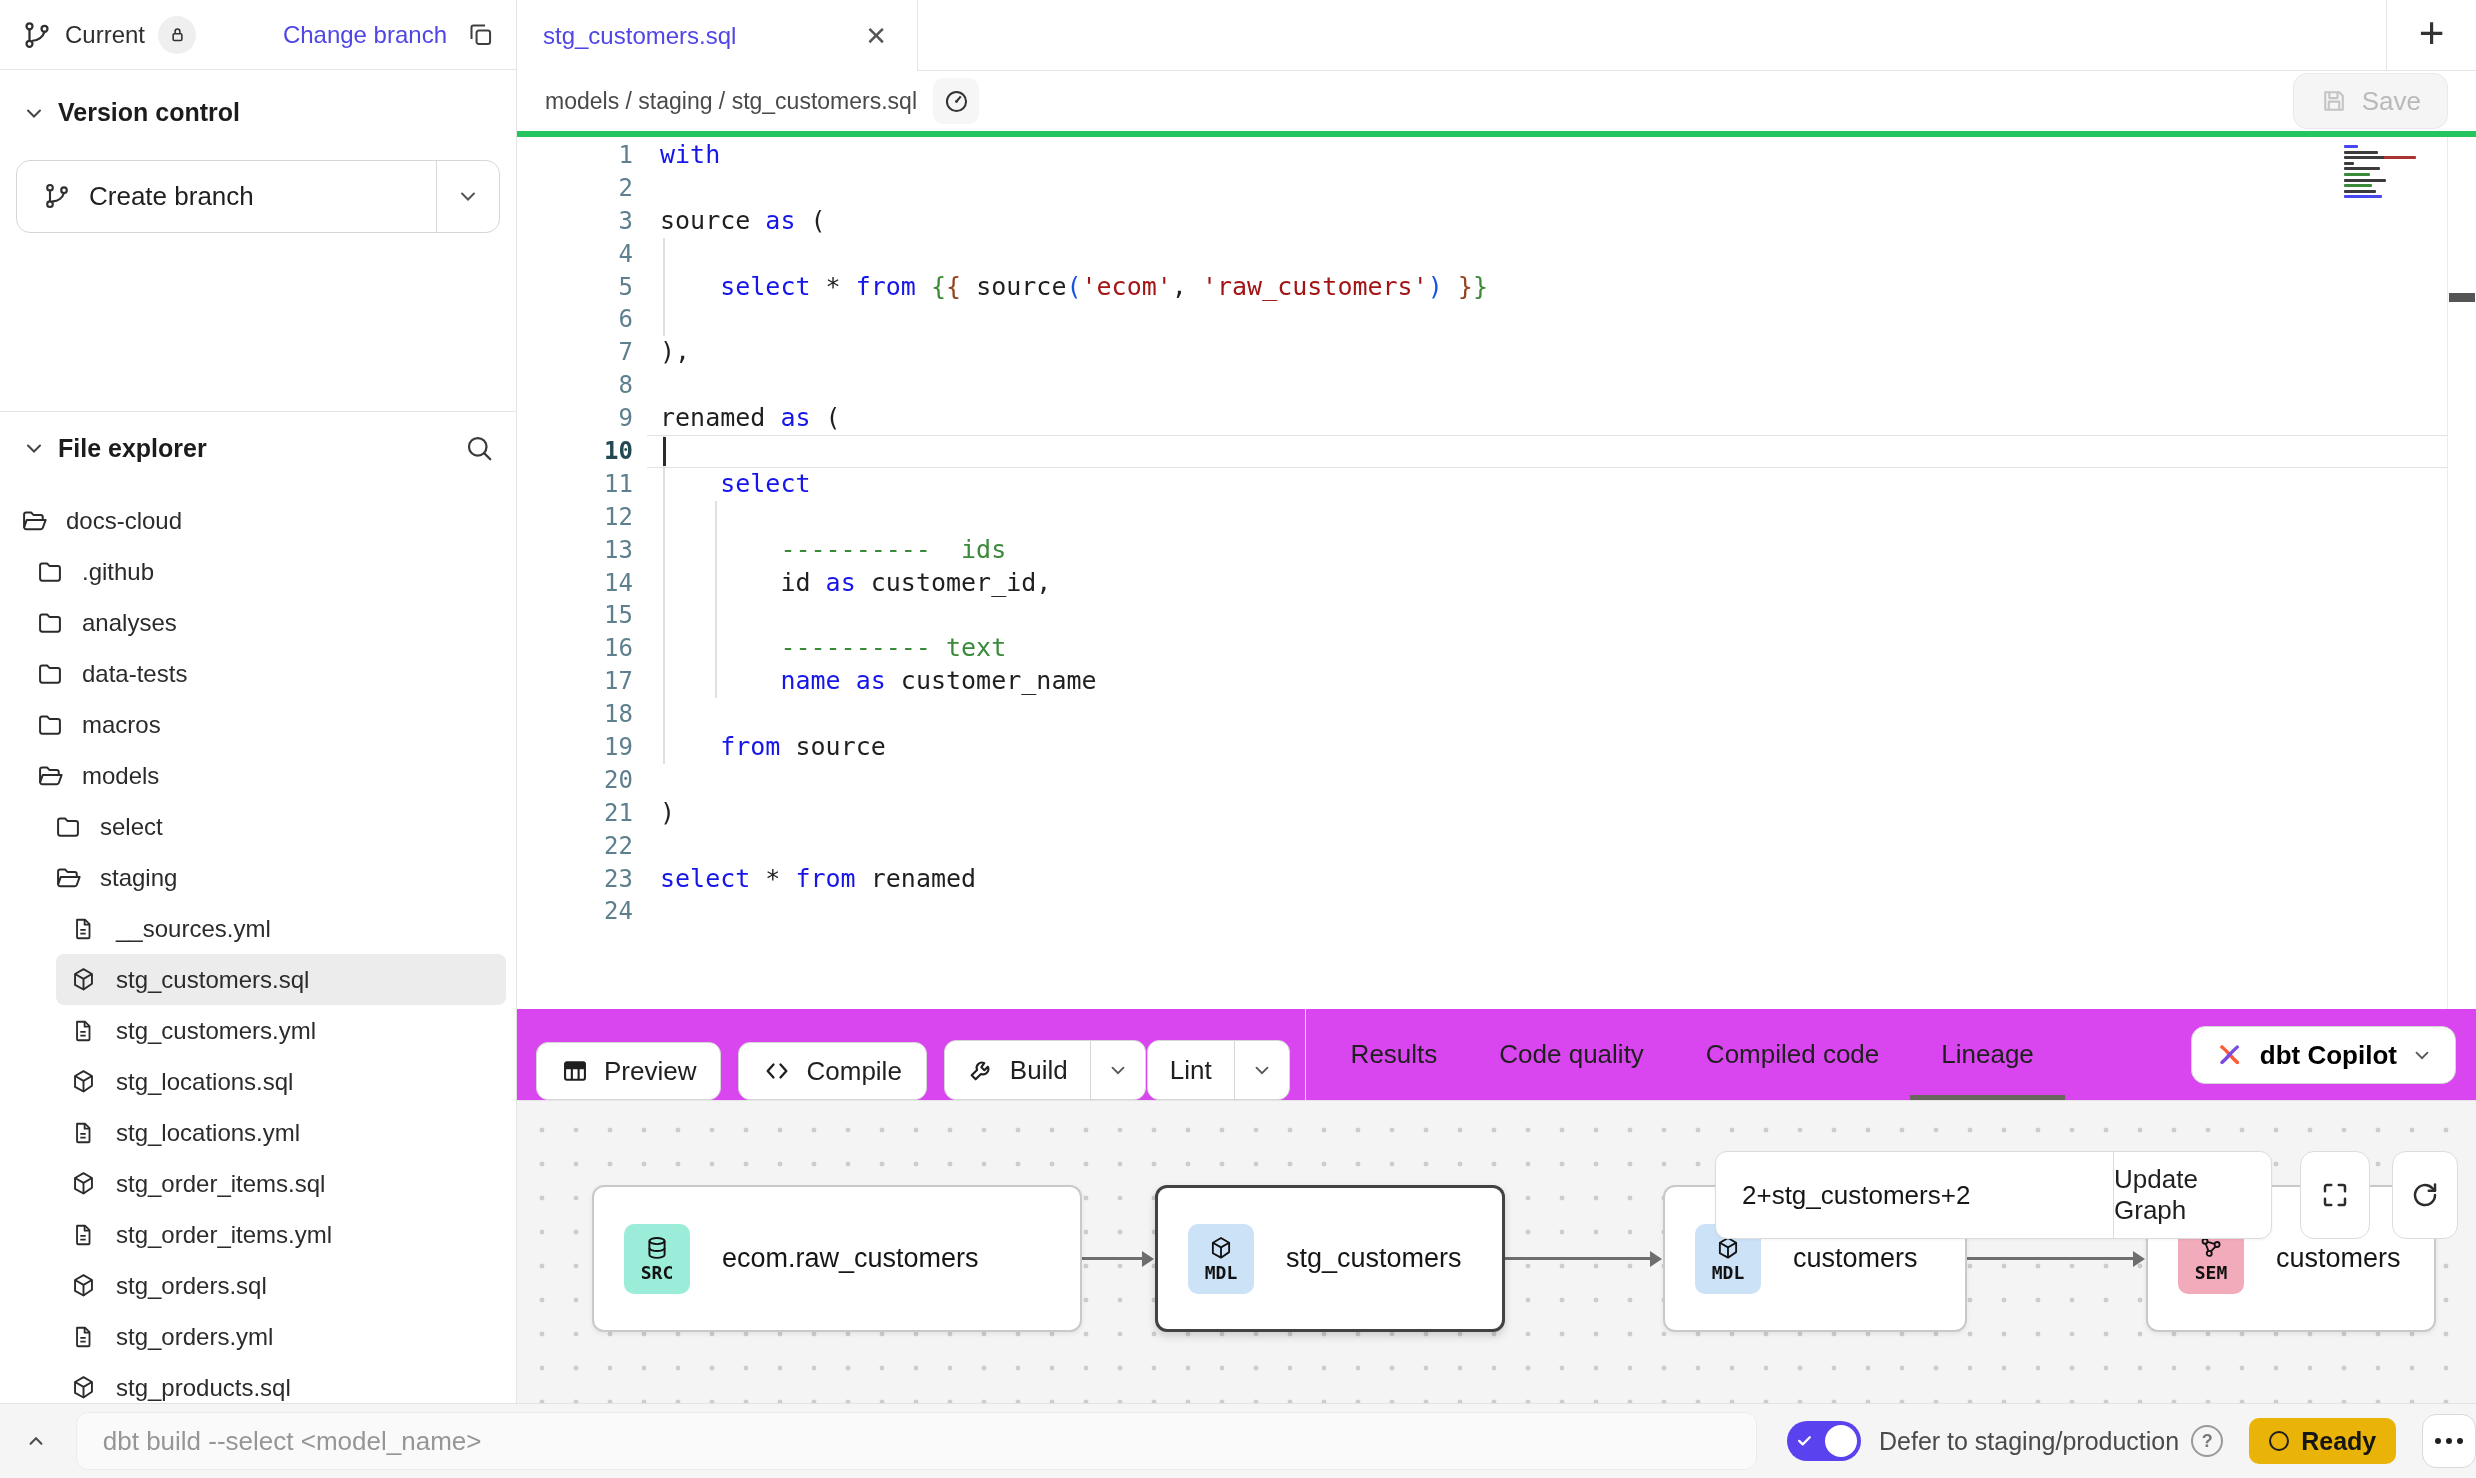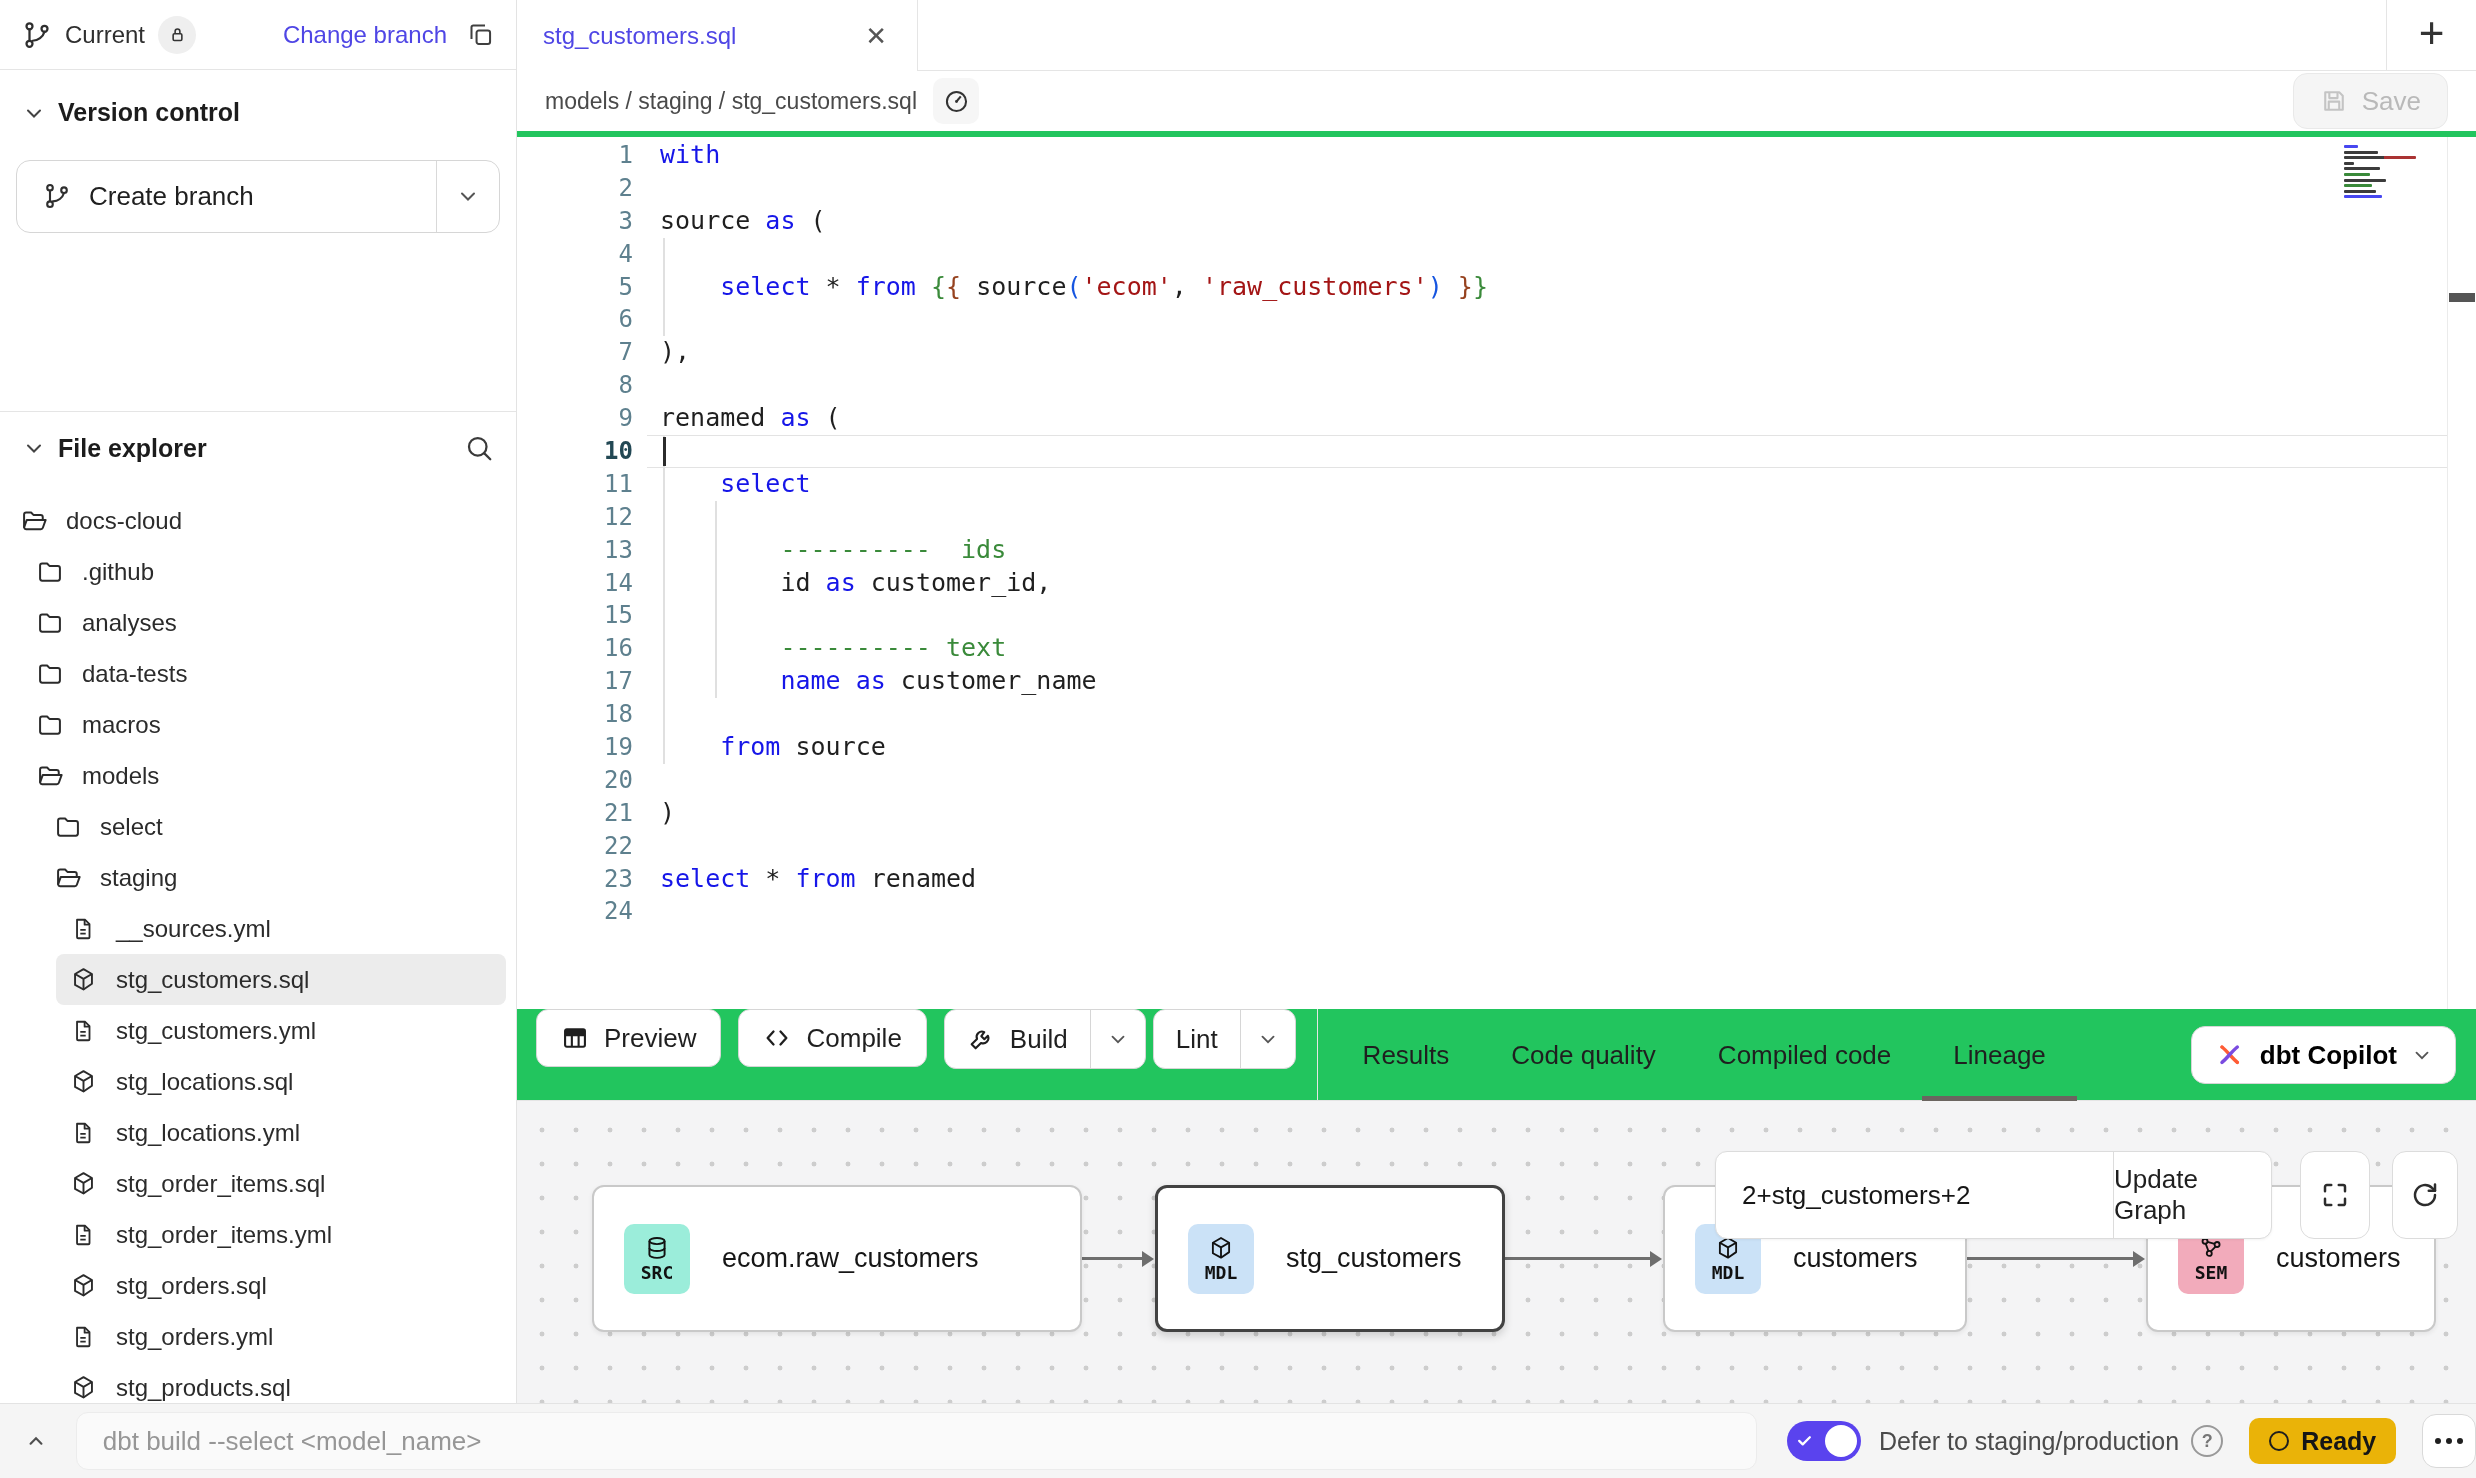--- a/index.html
+++ b/index.html
@@ -67,23 +67,23 @@
   .minimap div{height:3px;margin-bottom:2.6px;border-radius:1px;}
   .mm1{width:14px;background:#4747f0}.mm2{width:34px;background:#3c3c3c}
   .mm3{width:72px;background:linear-gradient(90deg,#3c3c3c 55%,#a33 55%)}.mm4{width:10px;background:#3c3c3c}
   .mm5{width:36px;background:#3c3c3c}.mm6{width:26px;background:#3a8a3a}
   .mm7{width:42px;background:#3c3c3c}.mm8{width:28px;background:#3a8a3a}
   .mm9{width:32px;background:#3c3c3c}.mm10{width:38px;background:#4747f0}
   .ruler{position:absolute;top:0;right:0;bottom:0;width:28px;border-left:1px solid #ebebeb;background:#fff;}
   .ruler-thumb{position:absolute;top:156px;left:1px;right:1px;height:9px;background:#555;}
 
   
-  .toolbar{height:92px;flex:0 0 92px;border-bottom:1px solid #e5e5e5;display:flex;align-items:flex-start;padding-left:19px;box-sizing:border-box;position:relative;background:#22c55e;}
+  .toolbar{height:92px;flex:0 0 92px;border-bottom:1px solid #e5e5e5;display:flex;align-items:flex-end;padding-left:19px;box-sizing:border-box;position:relative;background:#d946ef;}
   .tbtn{height:58px;border:1px solid #d6d6d6;border-radius:12px;background:#fff;display:flex;align-items:center;padding:0 24px;gap:15px;font-size:26px;font-weight:500;color:#1f1f1f;margin-right:17px;cursor:pointer;}
-  .split{padding:0;margin-right:7px;display:flex;align-items:stretch;height:58px;border:1px solid #d6d6d6;border-radius:12px;background:#fff;}
+  .split{padding:0;margin-right:1px;display:flex;align-items:stretch;height:58px;border:1px solid #d6d6d6;border-radius:12px;background:#fff;}
   .split .seg{display:flex;align-items:center;padding:0 22px;gap:15px;font-size:26px;font-weight:500;cursor:pointer;}
   .split .sdiv{width:1px;background:#d6d6d6;}
   .split .scaret{display:flex;align-items:center;padding:0 16px;cursor:pointer;}
   .tb-div{width:1px;background:#e5e5e5;align-self:stretch;margin:0 14px 0 14px;}
   .rtabs{display:flex;height:92px;}
   .rtab{display:flex;align-items:center;padding:0 31px;font-size:26px;color:#1f1f1f;border-bottom:5px solid transparent;padding-top:5px;box-sizing:border-box;cursor:pointer;height:92px;}
   .rtab.active{border-bottom-color:#6b6560;}
   .copilot-btn{position:absolute;right:20px;top:17px;height:58px;border:1px solid #d6d6d6;border-radius:14px;background:#fff;display:flex;align-items:center;padding:0 22px;gap:14px;font-size:26px;font-weight:600;cursor:pointer;}
 
   

